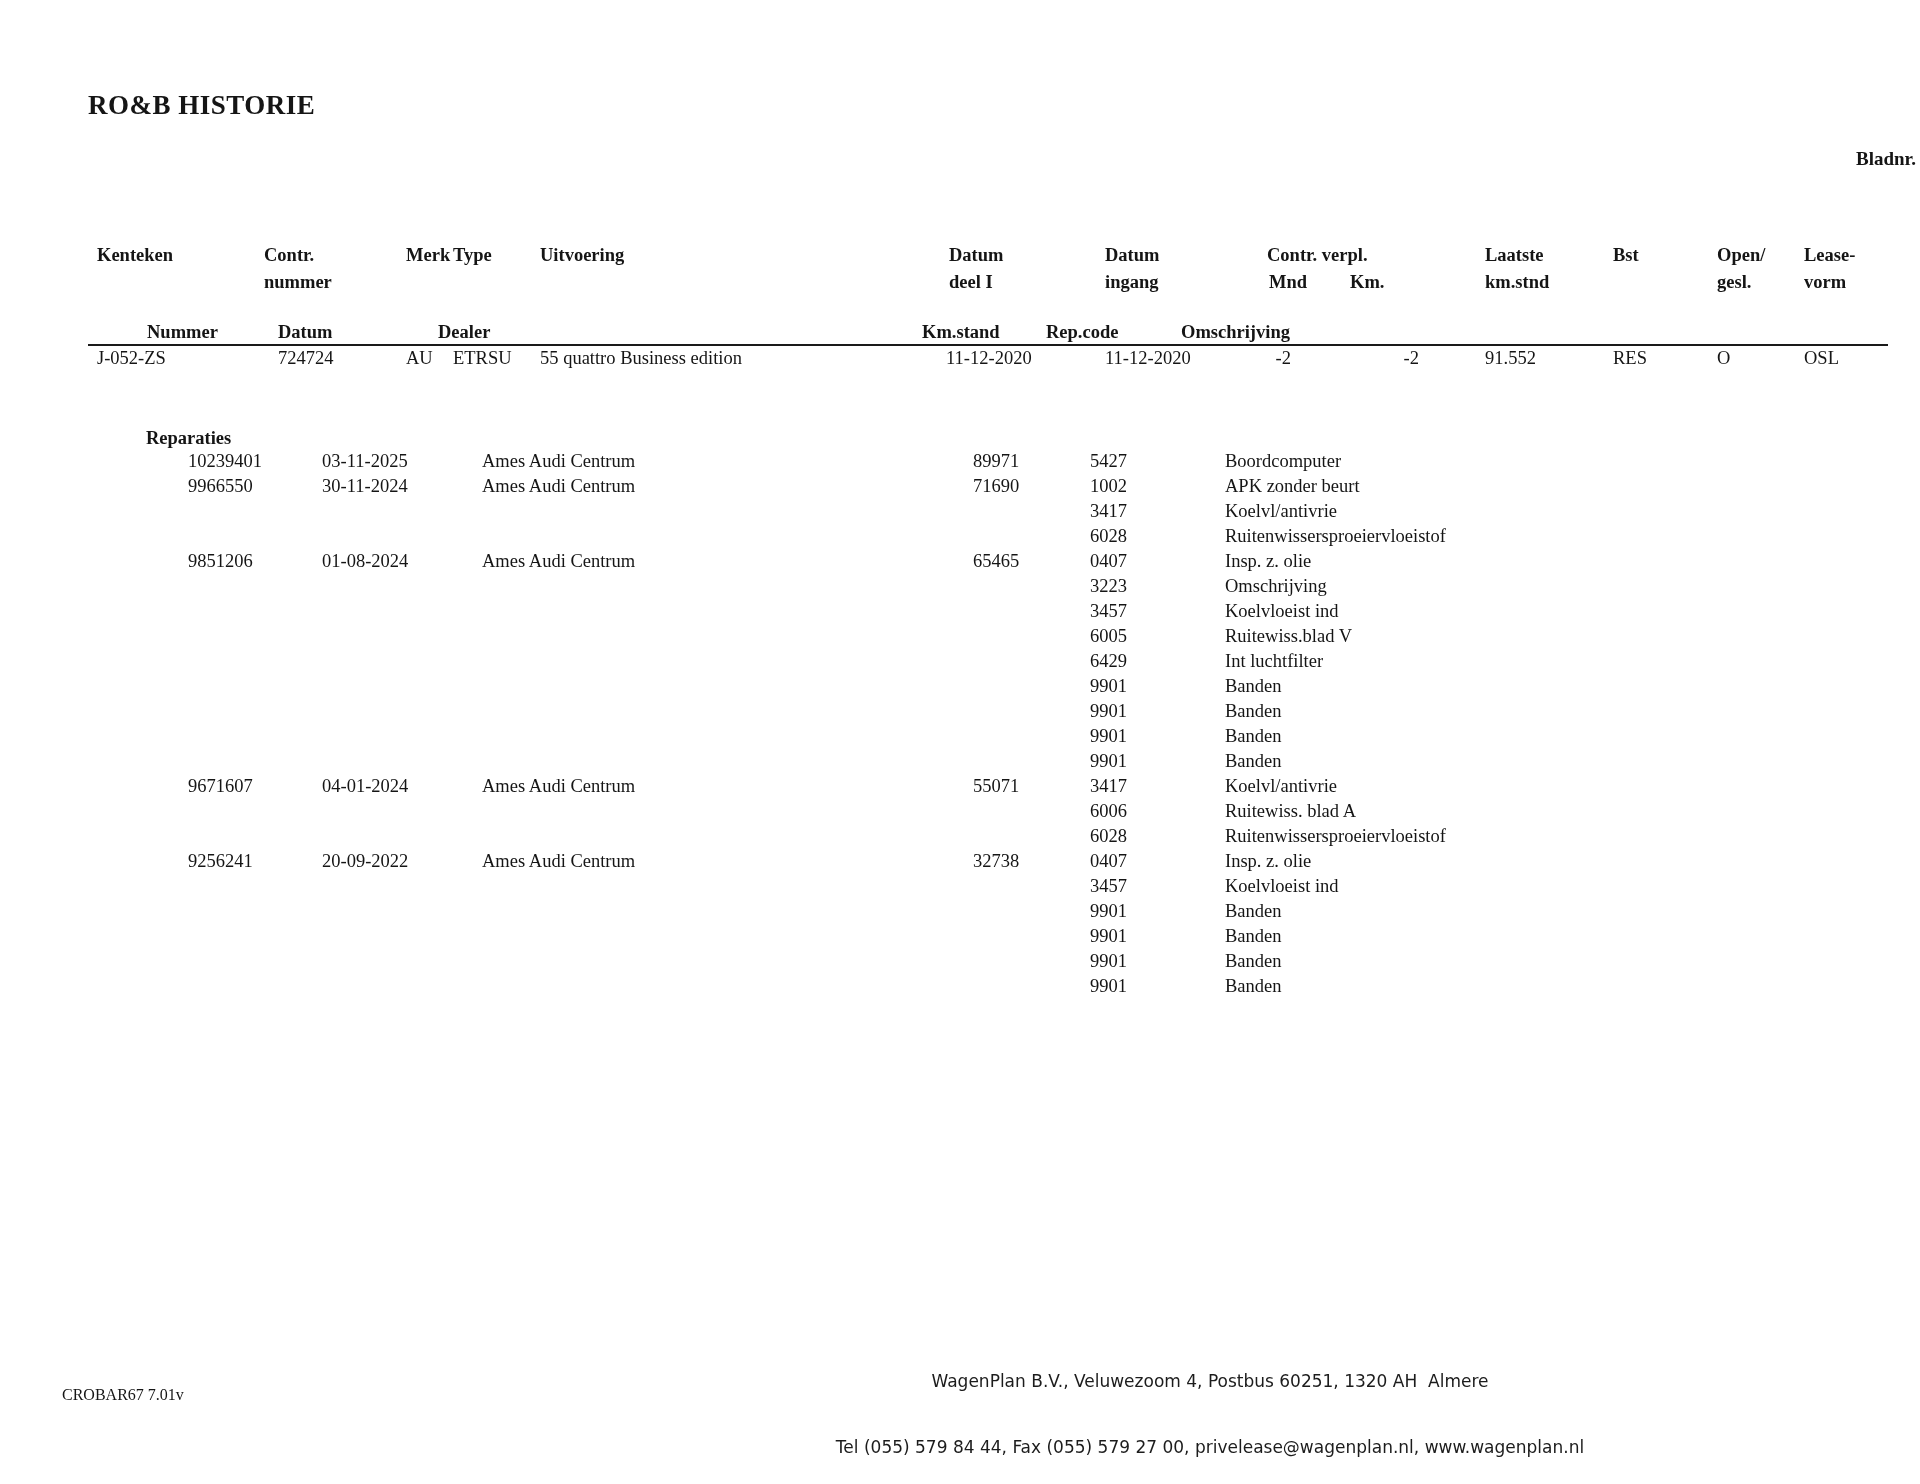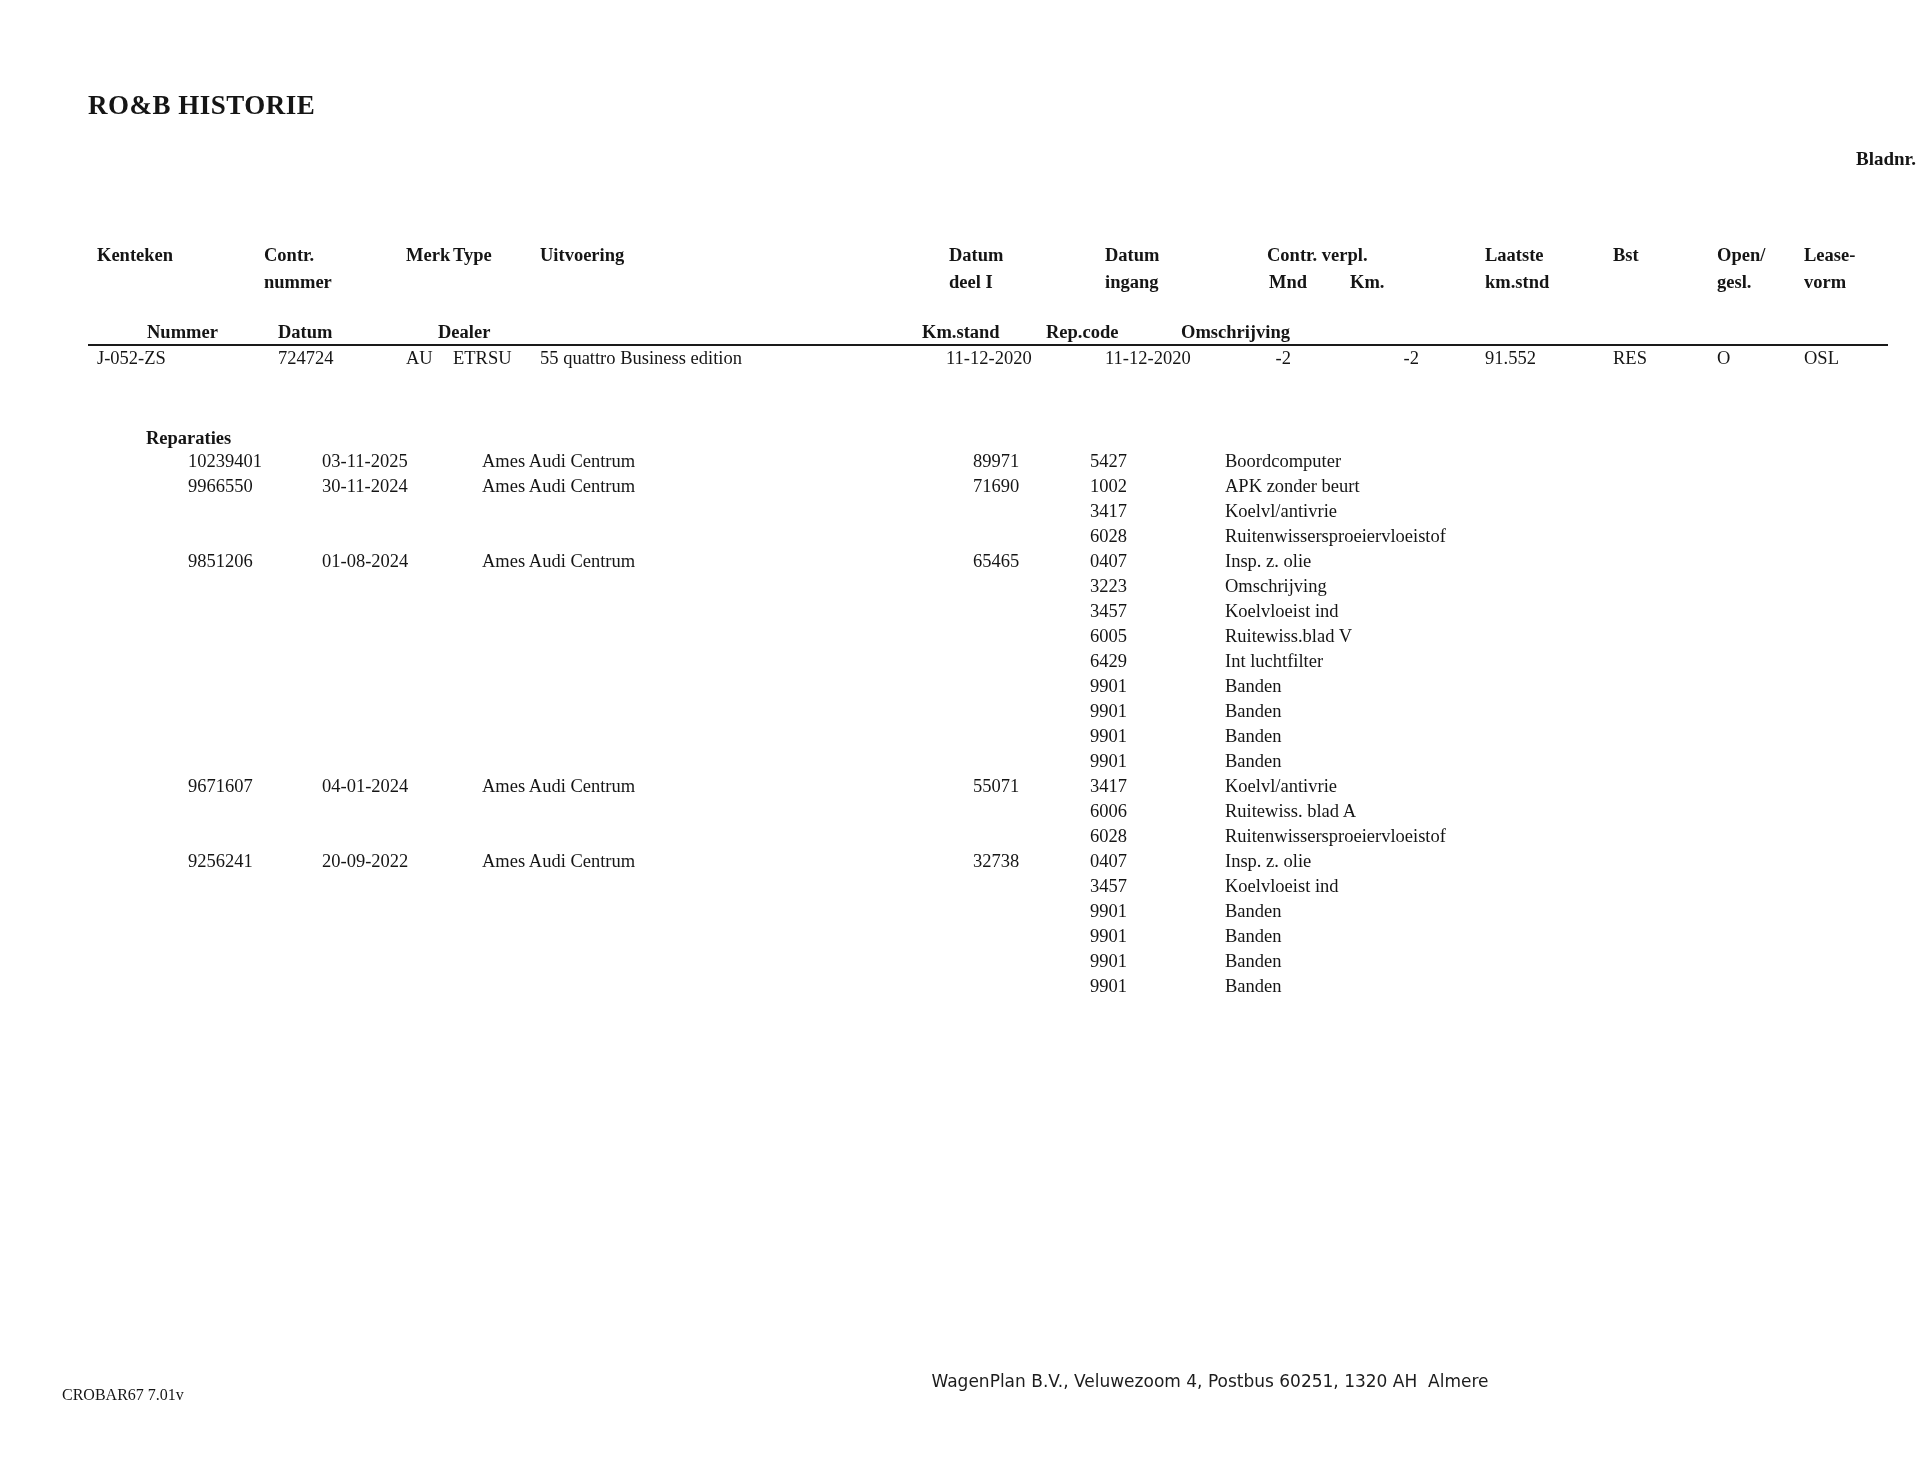--- a/index.html
+++ b/index.html
@@ -370,19 +370,20 @@
       <span class="rc rc-datum"></span>
       <span class="rc rc-dealer"></span>
       <span class="rc rc-km"></span>
       <span class="rc rc-code">9901</span>
       <span class="rc rc-omschr">Banden</span>
     </div>
   </div>
 
   <div class="footer">
     <div>WagenPlan B.V., Veluwezoom 4, Postbus 60251, 1320 AH  Almere</div>
+    <div>Tel (055) 579 84 44, Fax (055) 579 27 00, privelease@wagenplan.nl, www.wagenplan.nl</div>
     
     
   </div>
 
   <span class="abs program-version">CROBAR67 7.01v</span>
 
 </div>
 
 </body></html>

